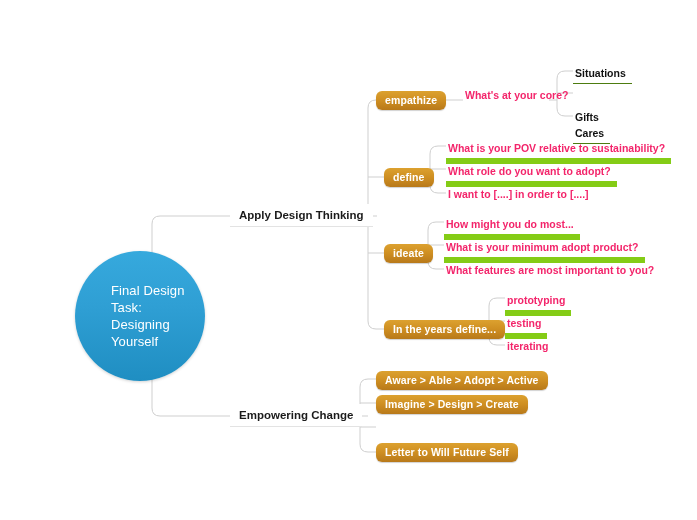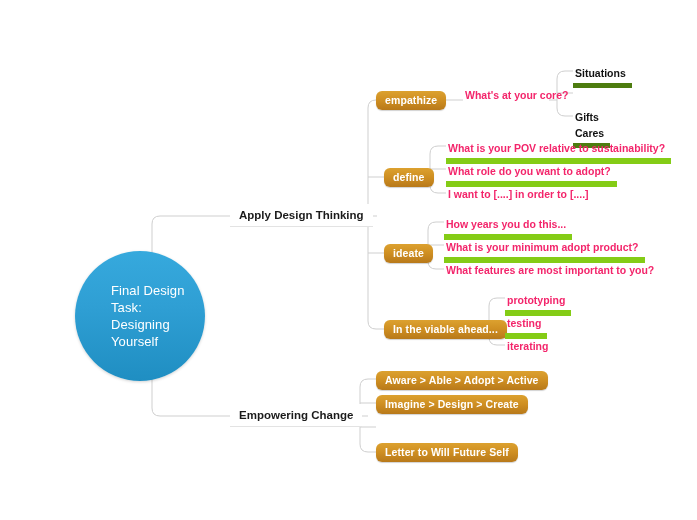--- a/index.html
+++ b/index.html
@@ -98,21 +98,21 @@
 
   
   .plain-leaf {
     position: absolute;
     background: transparent;
     color: #111111;
     font-size: 10.5px;
     font-weight: bold;
     padding: 3px 6px 4px 2px;
     white-space: nowrap;
-    border-bottom: 5px solid #4d7c0f;
+    border-bottom: 1px solid #4d7c0f;
     z-index: 3;
   }
   .plain-leaf.no-rule {
     border-bottom: 1px solid transparent;
   }
 </style>
 </head>
 <body>
 
 <div id="canvas">
@@ -173,21 +173,21 @@
 
   <div class="pill" style="left:384px; top:168px;">
     <span>define</span>
   </div>
 
   <div class="pill" style="left:384px; top:244px;">
     <span>ideate</span>
   </div>
 
   <div class="pill" style="left:384px; top:320px;">
-    <span>In the viable ahead...</span>
+    <span>In the years define...</span>
   </div>
 
   <div class="pink-leaf no-rule" style="left:463px; top:86px;">
     <span>What's at your core?</span>
   </div>
 
   <div class="plain-leaf" style="left:573px; top:64px;">
     <span>Situations</span>
   </div>
 
@@ -205,21 +205,21 @@
 
   <div class="pink-leaf" style="left:446px; top:162px;">
     <span>What role do you want to adopt?</span>
   </div>
 
   <div class="pink-leaf no-rule" style="left:446px; top:185px;">
     <span>I want to [....] in order to [....]</span>
   </div>
 
   <div class="pink-leaf" style="left:444px; top:215px;">
-    <span>How years you do this...</span>
+    <span>How might you do most...</span>
   </div>
 
   <div class="pink-leaf" style="left:444px; top:238px;">
     <span>What is your minimum adopt product?</span>
   </div>
 
   <div class="pink-leaf no-rule" style="left:444px; top:261px;">
     <span>What features are most important to you?</span>
   </div>
 

